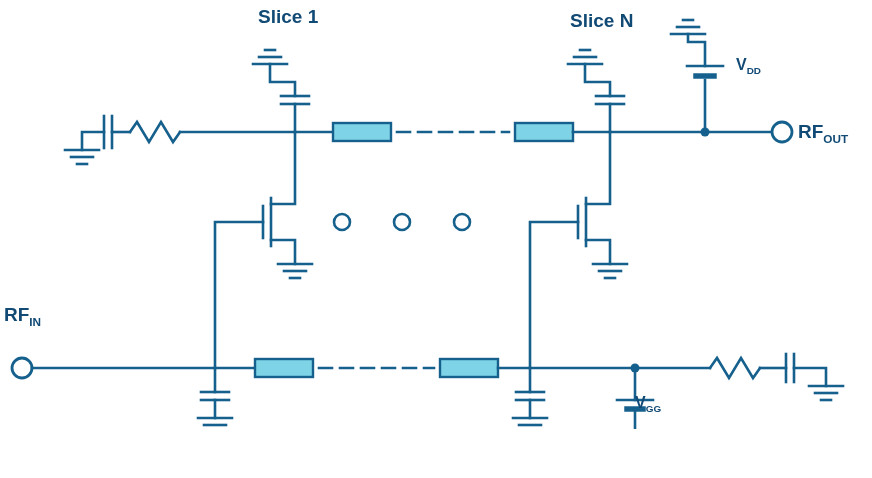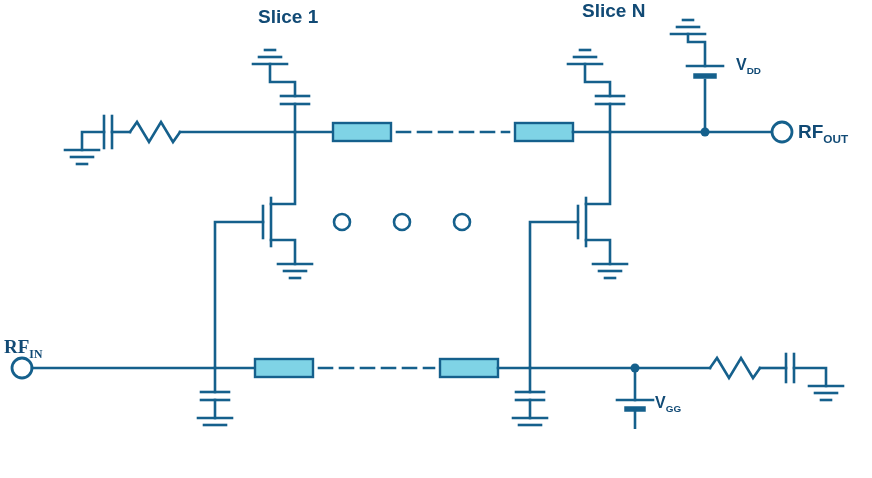--- a/index.html
+++ b/index.html
@@ -166,31 +166,31 @@
         <line class="w" x1="786" y1="354" x2="786" y2="382"></line>
         <line class="w" x1="794" y1="354" x2="794" y2="382"></line>
       </g>
       <path class="w" d="M794,368 L826,368 L826,386"></path>
       <use href="#gnd-down" transform="translate(826,386)"></use>
     </g>
   </svg>
 
   <div class="lbl slice-lbl" style="left:258px;top:6px;">Slice 1</div>
 
-  <div class="lbl slice-lbl" style="left:570px;top:0;margin-left:12px;">Slice N</div>
+  <div class="lbl slice-lbl" style="left:570px;top:10px;">Slice N</div>
 
-  <div class="lbl port-lbl" style="left:4px;top:336px;font-family:Liberation Serif, serif;">
+  <div class="lbl port-lbl" style="left:4px;top:304px;">
     <span>RF</span><sub>IN</sub>
   </div>
 
   <div class="lbl port-lbl" style="left:798px;top:121px;">
     <span>RF</span><sub>OUT</sub>
   </div>
 
   <div class="lbl supply-lbl" style="left:736px;top:56px;">
     <span>V</span><sub>DD</sub>
   </div>
 
-  <div class="lbl supply-lbl" style="left:655px;top:394px;">
+  <div class="lbl supply-lbl" style="left:635px;top:394px;">
     <span>V</span><sub>GG</sub>
   </div>
 
 </div>
 
 </body></html>

